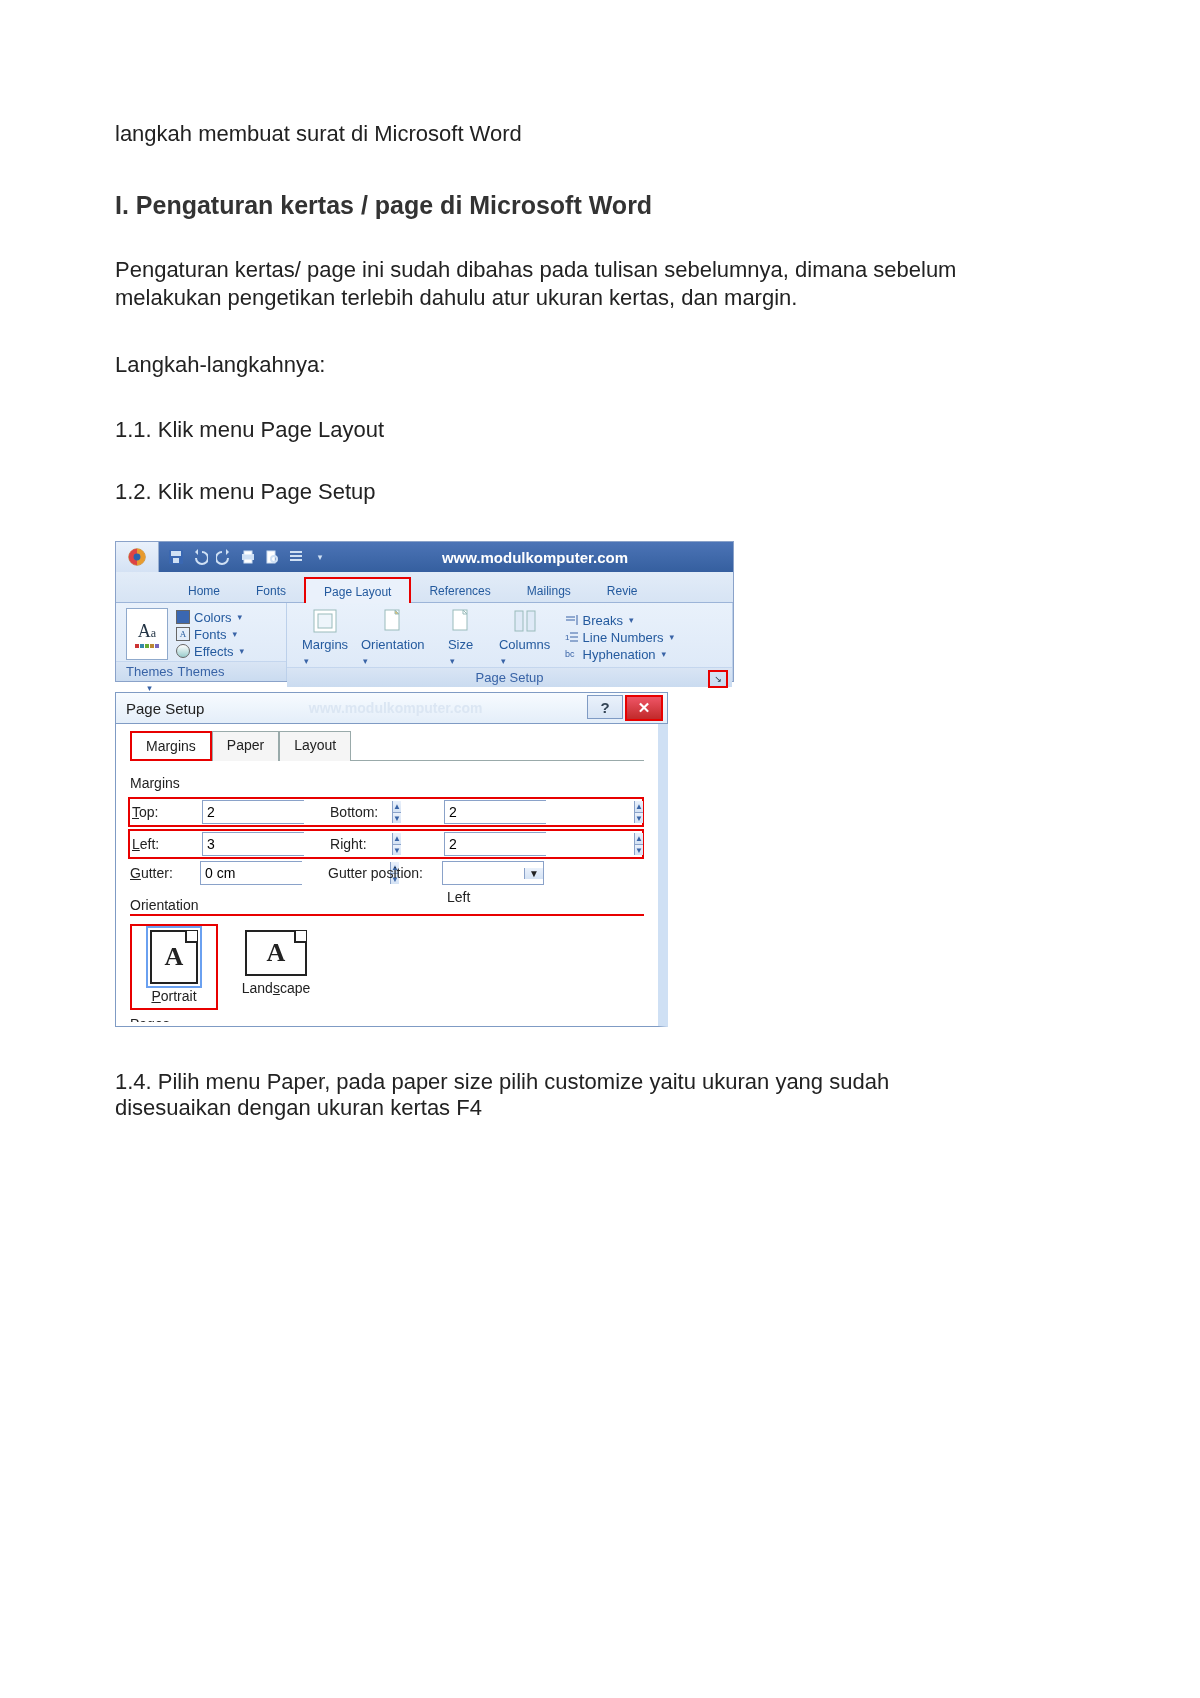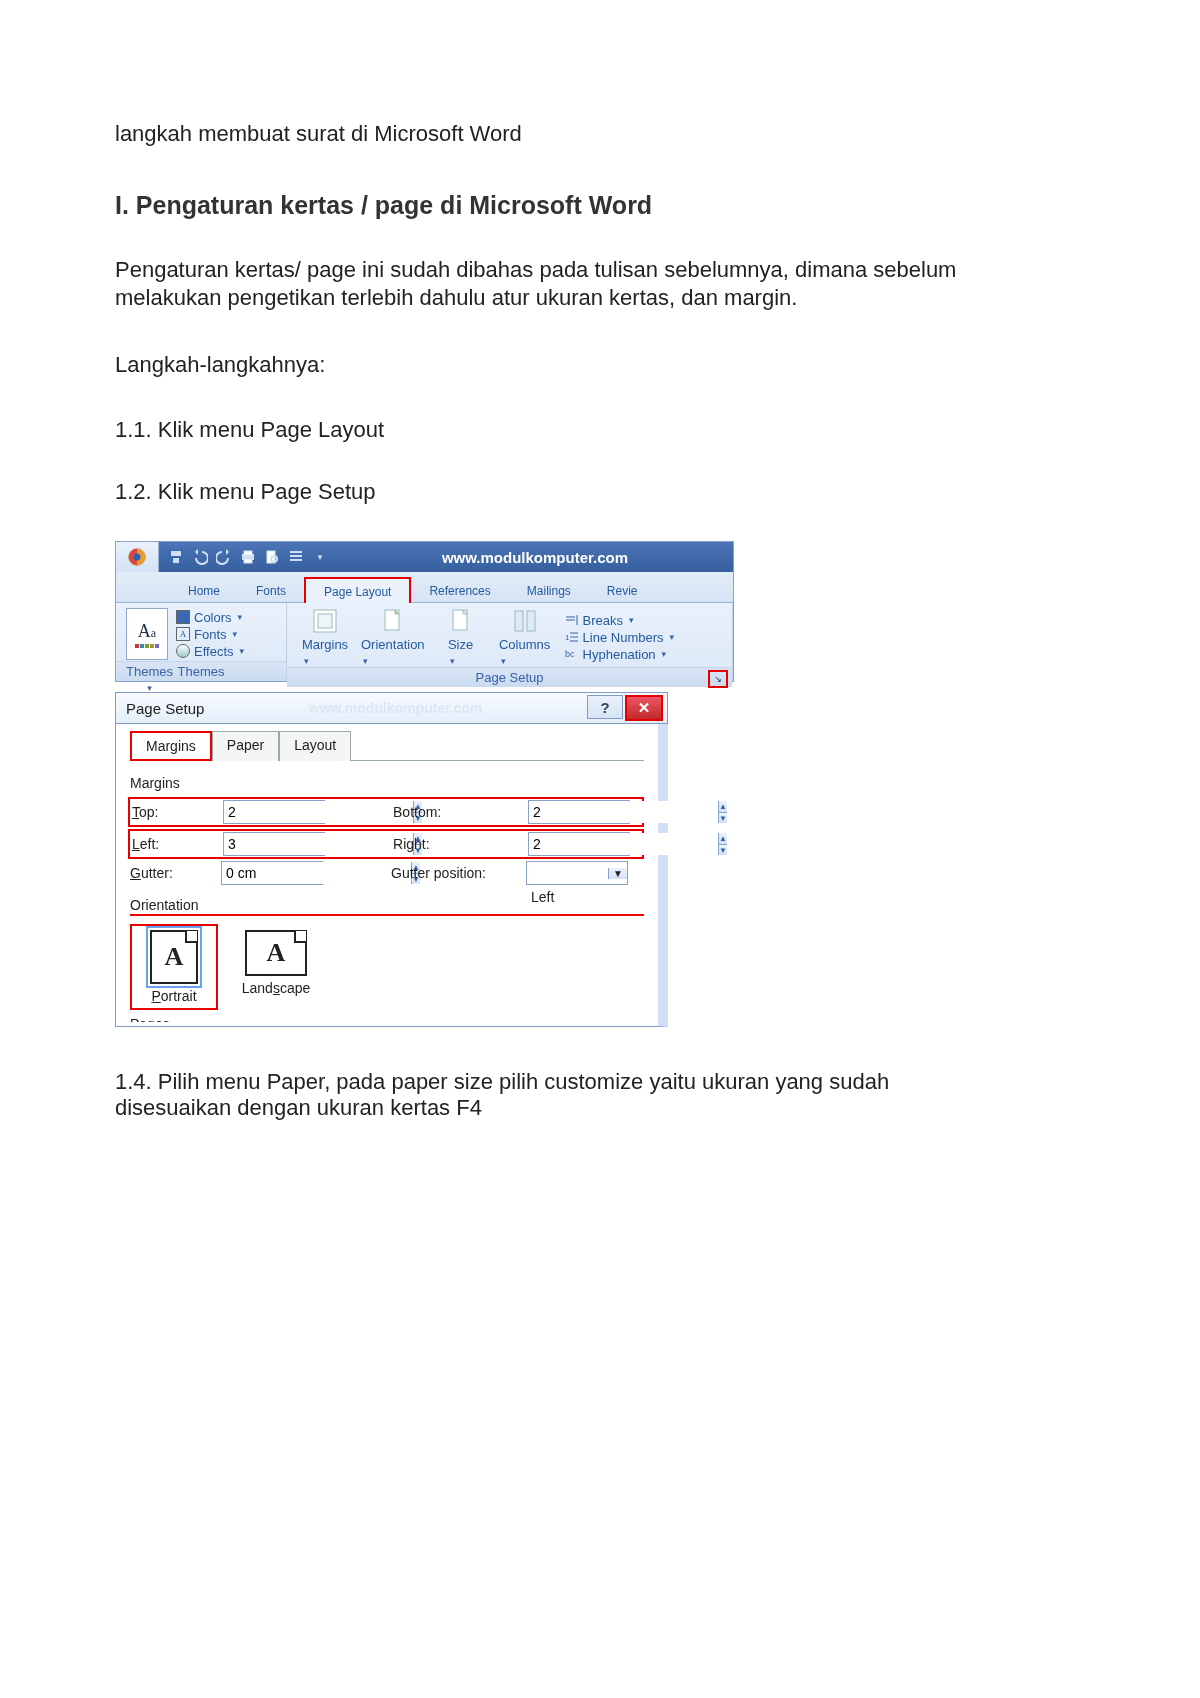--- a/index.html
+++ b/index.html
@@ -170,21 +170,21 @@
     position:relative; top:1px;
     color:#222;
   }
   .dlg-tab.active { background:#fff; border:2px solid #e80000; }
   .dlg-pane {
     border-top:1px solid #9aa;
     padding-top:10px;
   }
   .section-title { font-size:14px; margin:4px 0 6px 0; }
   .row {
-    display:flex; align-items:center; gap:25px; margin-bottom:6px;
+    display:flex; align-items:center; gap:4px; margin-bottom:6px;
   }
   .row.boxed { border:2px solid #e80000; padding:1px 2px; margin:2px 0 2px -2px; }
   .cell-label { width:66px; font-size:14px; }
   .cell-label .u { text-decoration: underline; }
   .spin {
     width:100px; height:22px; display:flex; border:1px solid #8aa2c9;
   }
   .spin input {
     flex:1; border:none; padding:0 4px; font-size:14px; outline:none;
   }

